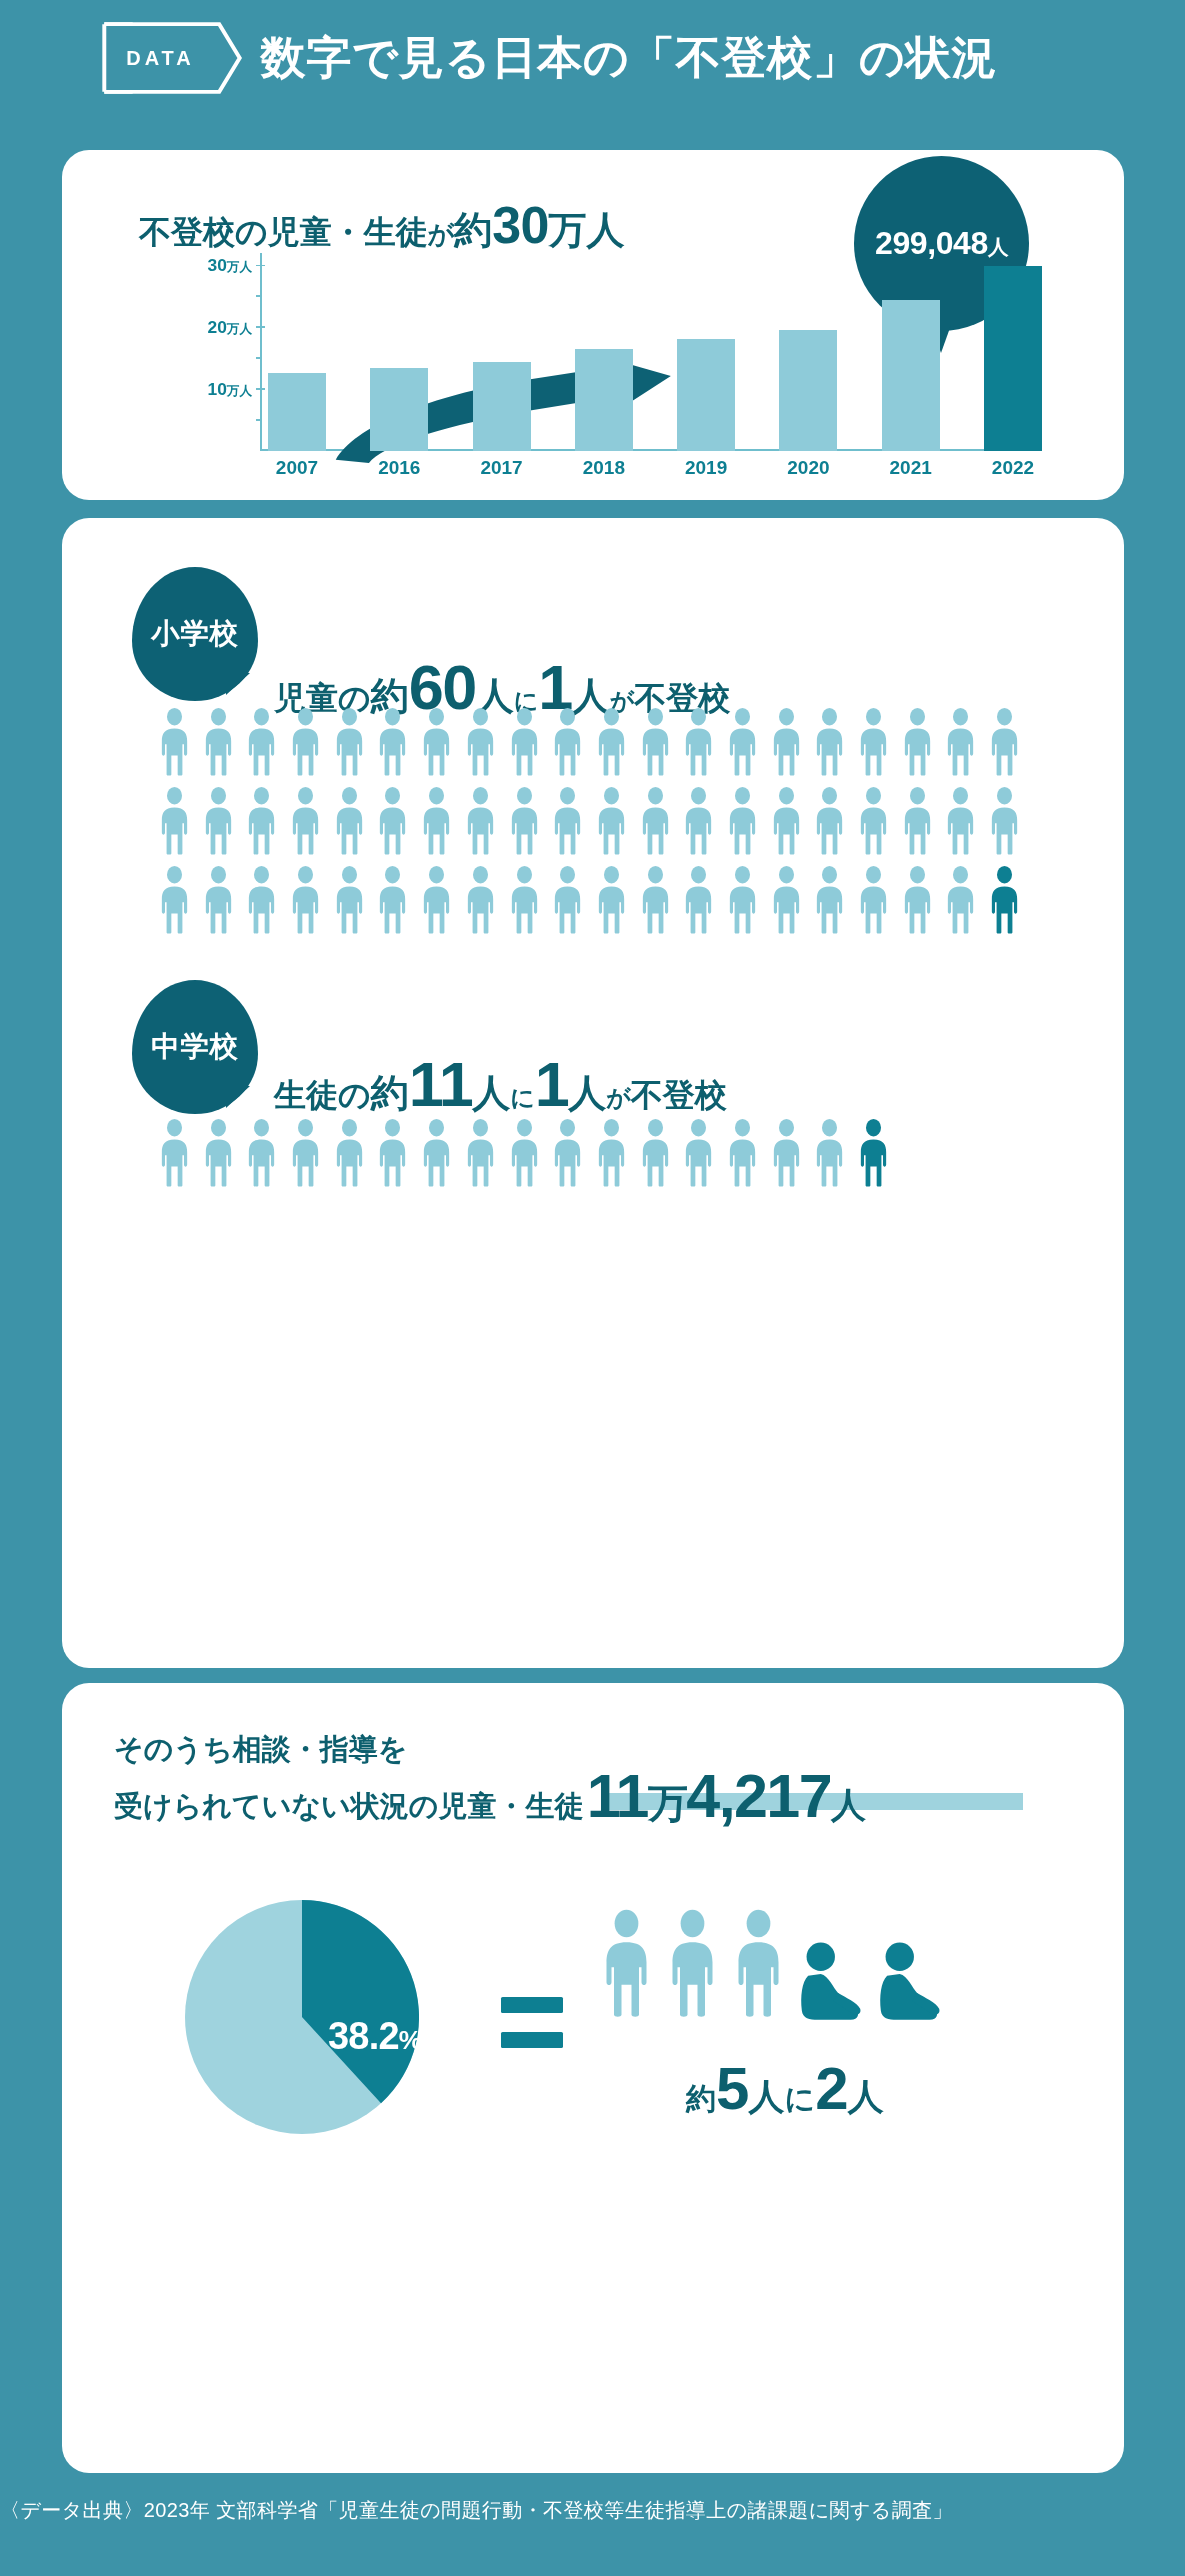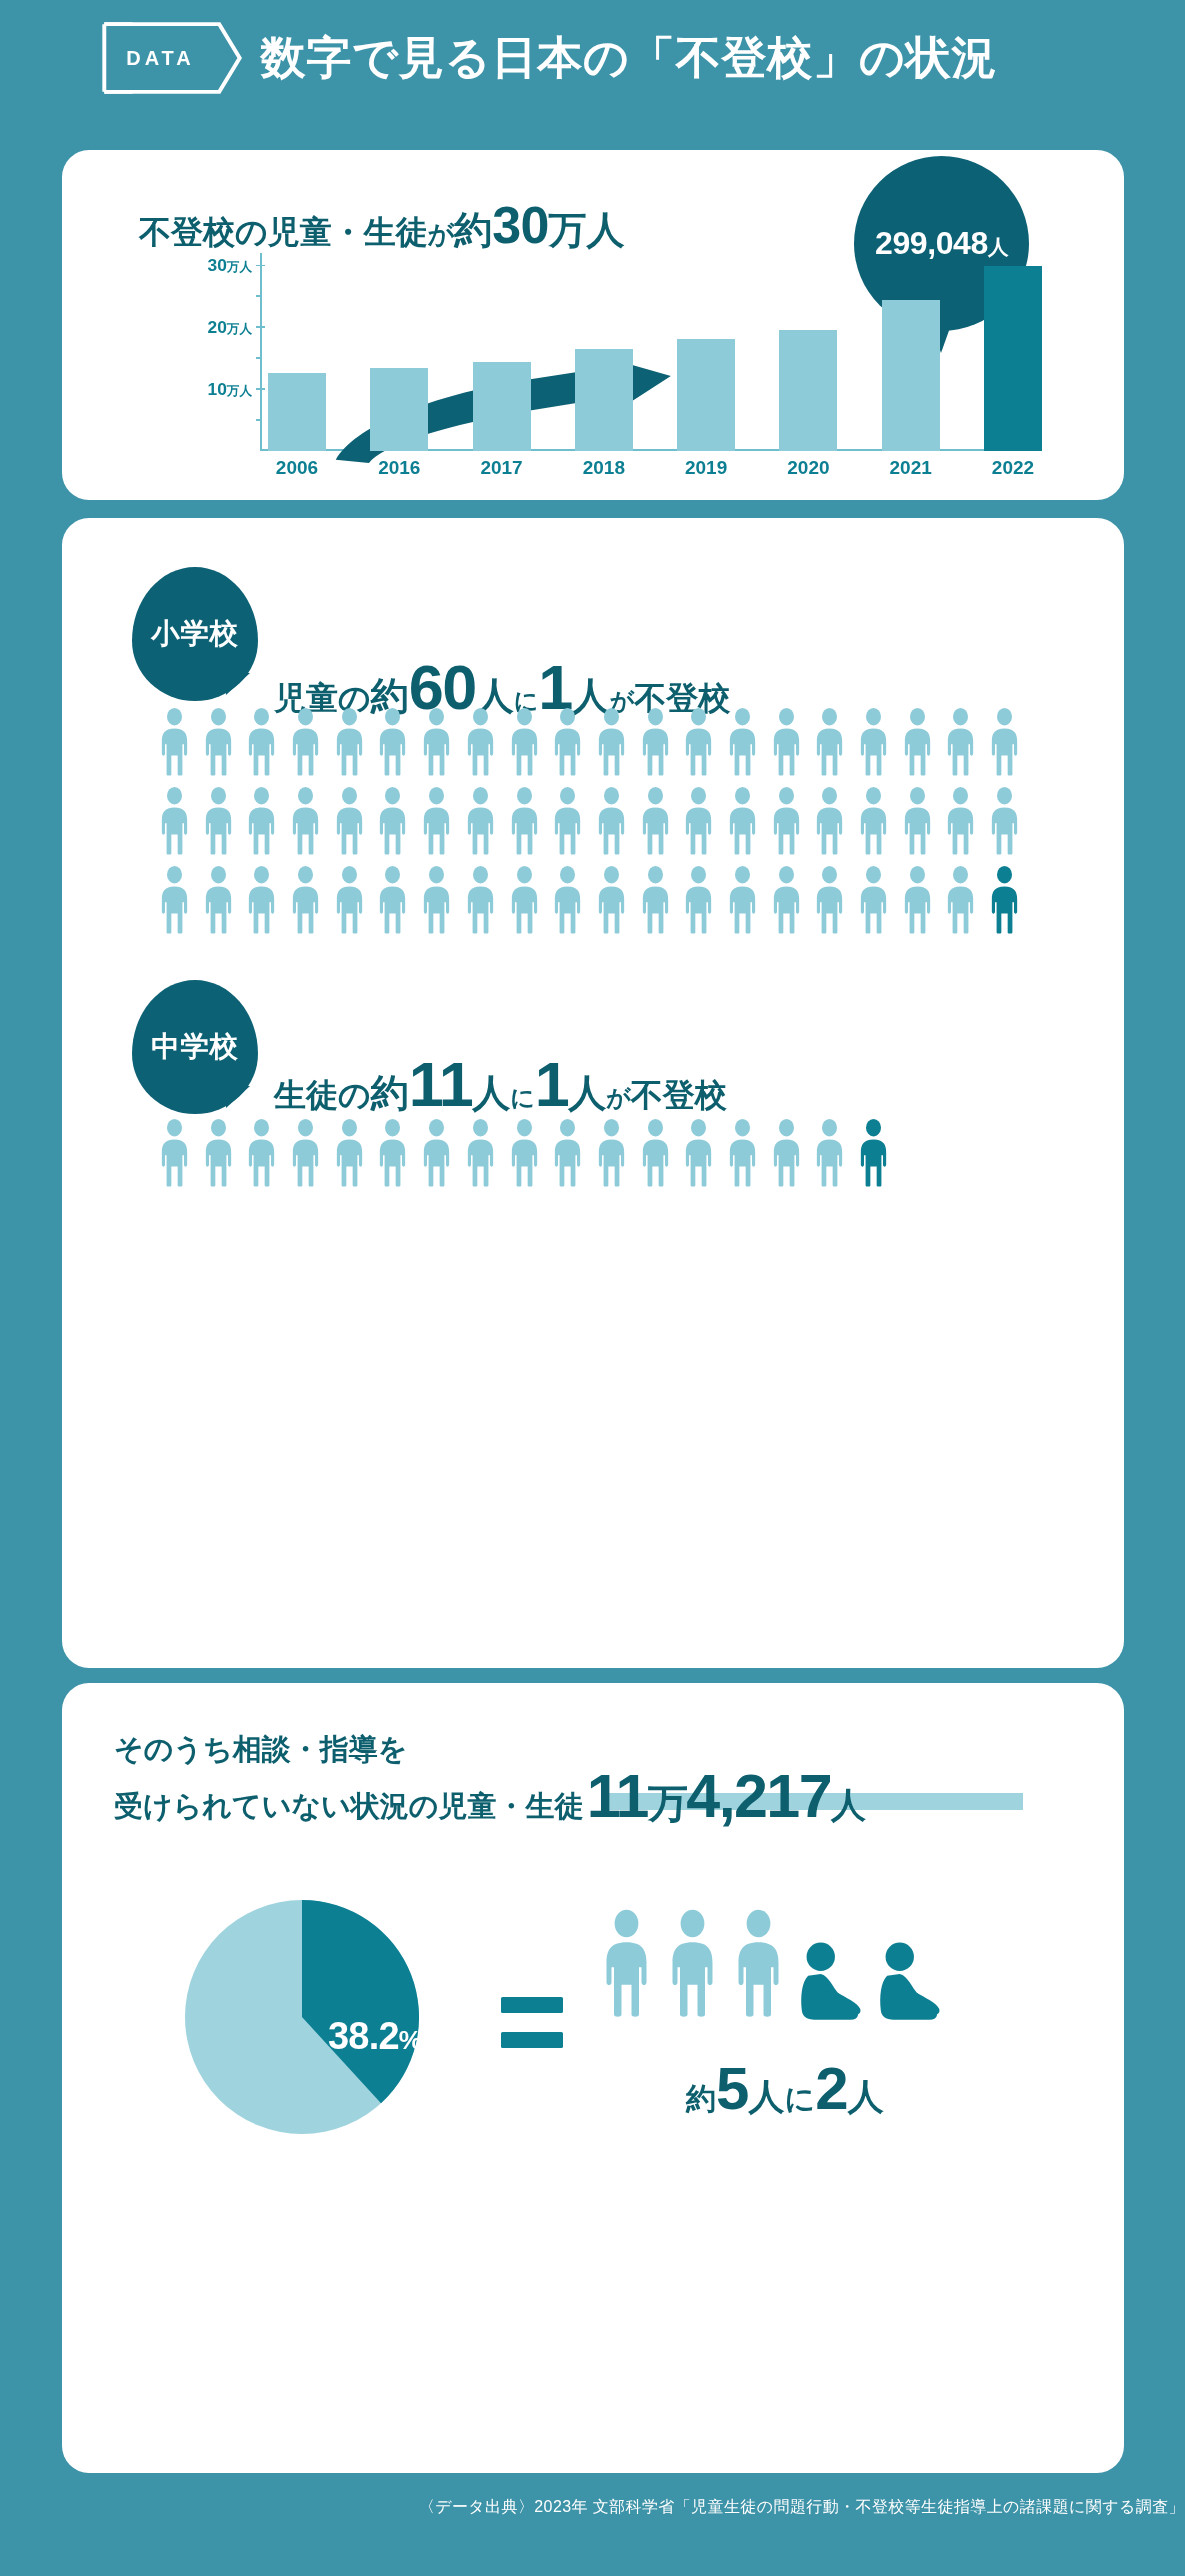--- a/index.html
+++ b/index.html
@@ -106,22 +106,22 @@
   .figs { position: absolute; left: 537px; top: 221px; display: flex; align-items: flex-end; gap: 11px; }
   .bigperson { width: 55px; height: 119px; position: relative; }
   .sitperson { width: 68px; height: 82px; position: relative; }
 
   .ratio-bottom { position: absolute; left: 624px; top: 371px; color: #0d5f6e;
      font-weight: 700; white-space: nowrap; display: flex; align-items: baseline; }
   .ratio-bottom .t { font-size: 30px; }
   .ratio-bottom .n { font-size: 60px; font-weight: 800; letter-spacing: -0.8px; }
   .ratio-bottom .p { font-size: 36px; font-weight: 800; }
 
-  .source { position: absolute; left: 0; top: 2497px; width: 1185px; text-align: right;
-     color: #ffffff; font-size: 16px; letter-spacing: 0.4px; }
+  .source { position: absolute; left: 0; top: 2497px; width: 1185px; text-align: left;
+     color: #ffffff; font-size: 20px; letter-spacing: 0.4px; }
 </style>
 </head>
 <body>
 
 <div class="page">
 
   <div class="header">
     <div class="data-badge">
       <svg width="142" height="74" viewBox="0 0 180 94" fill="none" aria-hidden="true">
         <path d="M4 4 H150 L176 47 L150 90 H4" stroke="#ffffff" stroke-width="5" fill="none" stroke-linejoin="miter"></path>
@@ -196,21 +196,21 @@
             <div class="bar" style="height: 121px;"></div>
           </div>
           <div class="barcol">
             <div class="bar" style="height: 151px;"></div>
           </div>
           <div class="barcol">
             <div class="bar hl" style="height: 185px;"></div>
           </div>
         </div>
       <div class="xlabels" id="xlabels">
-          <div class="xlab">2006</div>
+          <div class="xlab">2007</div>
           <div class="xlab">2016</div>
           <div class="xlab">2017</div>
           <div class="xlab">2018</div>
           <div class="xlab">2019</div>
           <div class="xlab">2020</div>
           <div class="xlab">2021</div>
           <div class="xlab">2022</div>
         </div>
     </div>
   </div>

